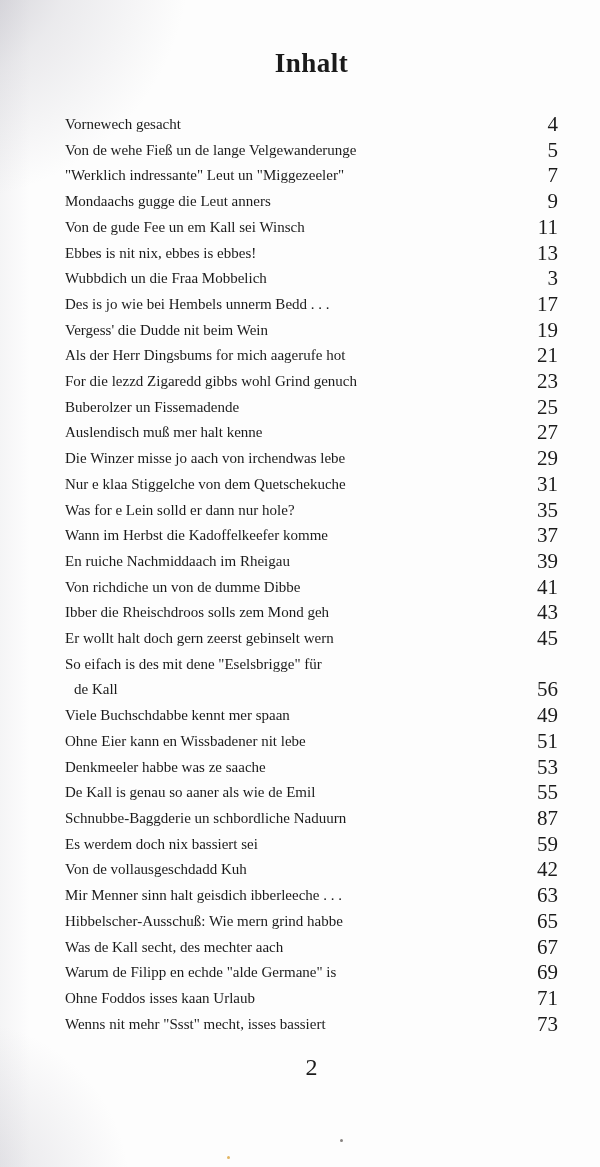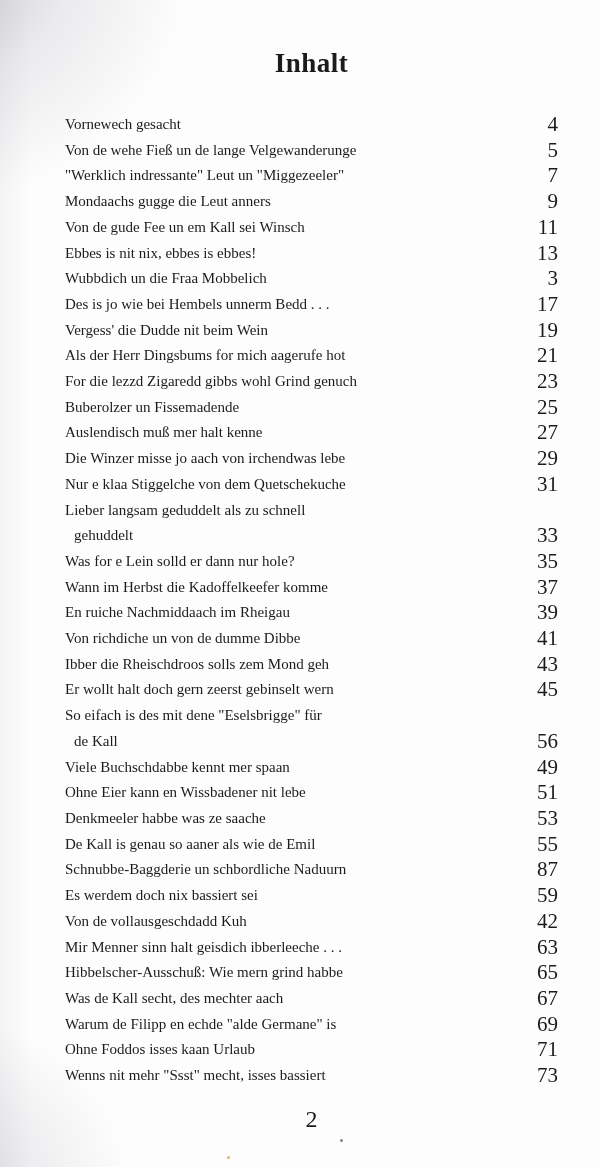--- a/index.html
+++ b/index.html
@@ -149,27 +149,20 @@
         <div class="toc-page">29</div>
       </div>
       <div class="toc-row">
         <div class="toc-title">
           <span class="toc-line">Nur e klaa Stiggelche von dem Quetschekuche</span>
         </div>
         <div class="toc-page">31</div>
       </div>
       <div class="toc-row">
         <div class="toc-title">
-          <span class="toc-line">Lieber langsam geduddelt als zu schnell</span>
-          <span class="toc-line cont">gehuddelt</span>
-        </div>
-        <div class="toc-page">33</div>
-      </div>
-      <div class="toc-row">
-        <div class="toc-title">
           <span class="toc-line">Was for e Lein solld er dann nur hole?</span>
         </div>
         <div class="toc-page">35</div>
       </div>
       <div class="toc-row">
         <div class="toc-title">
           <span class="toc-line">Wann im Herbst die Kadoffelkeefer komme</span>
         </div>
         <div class="toc-page">37</div>
       </div>

